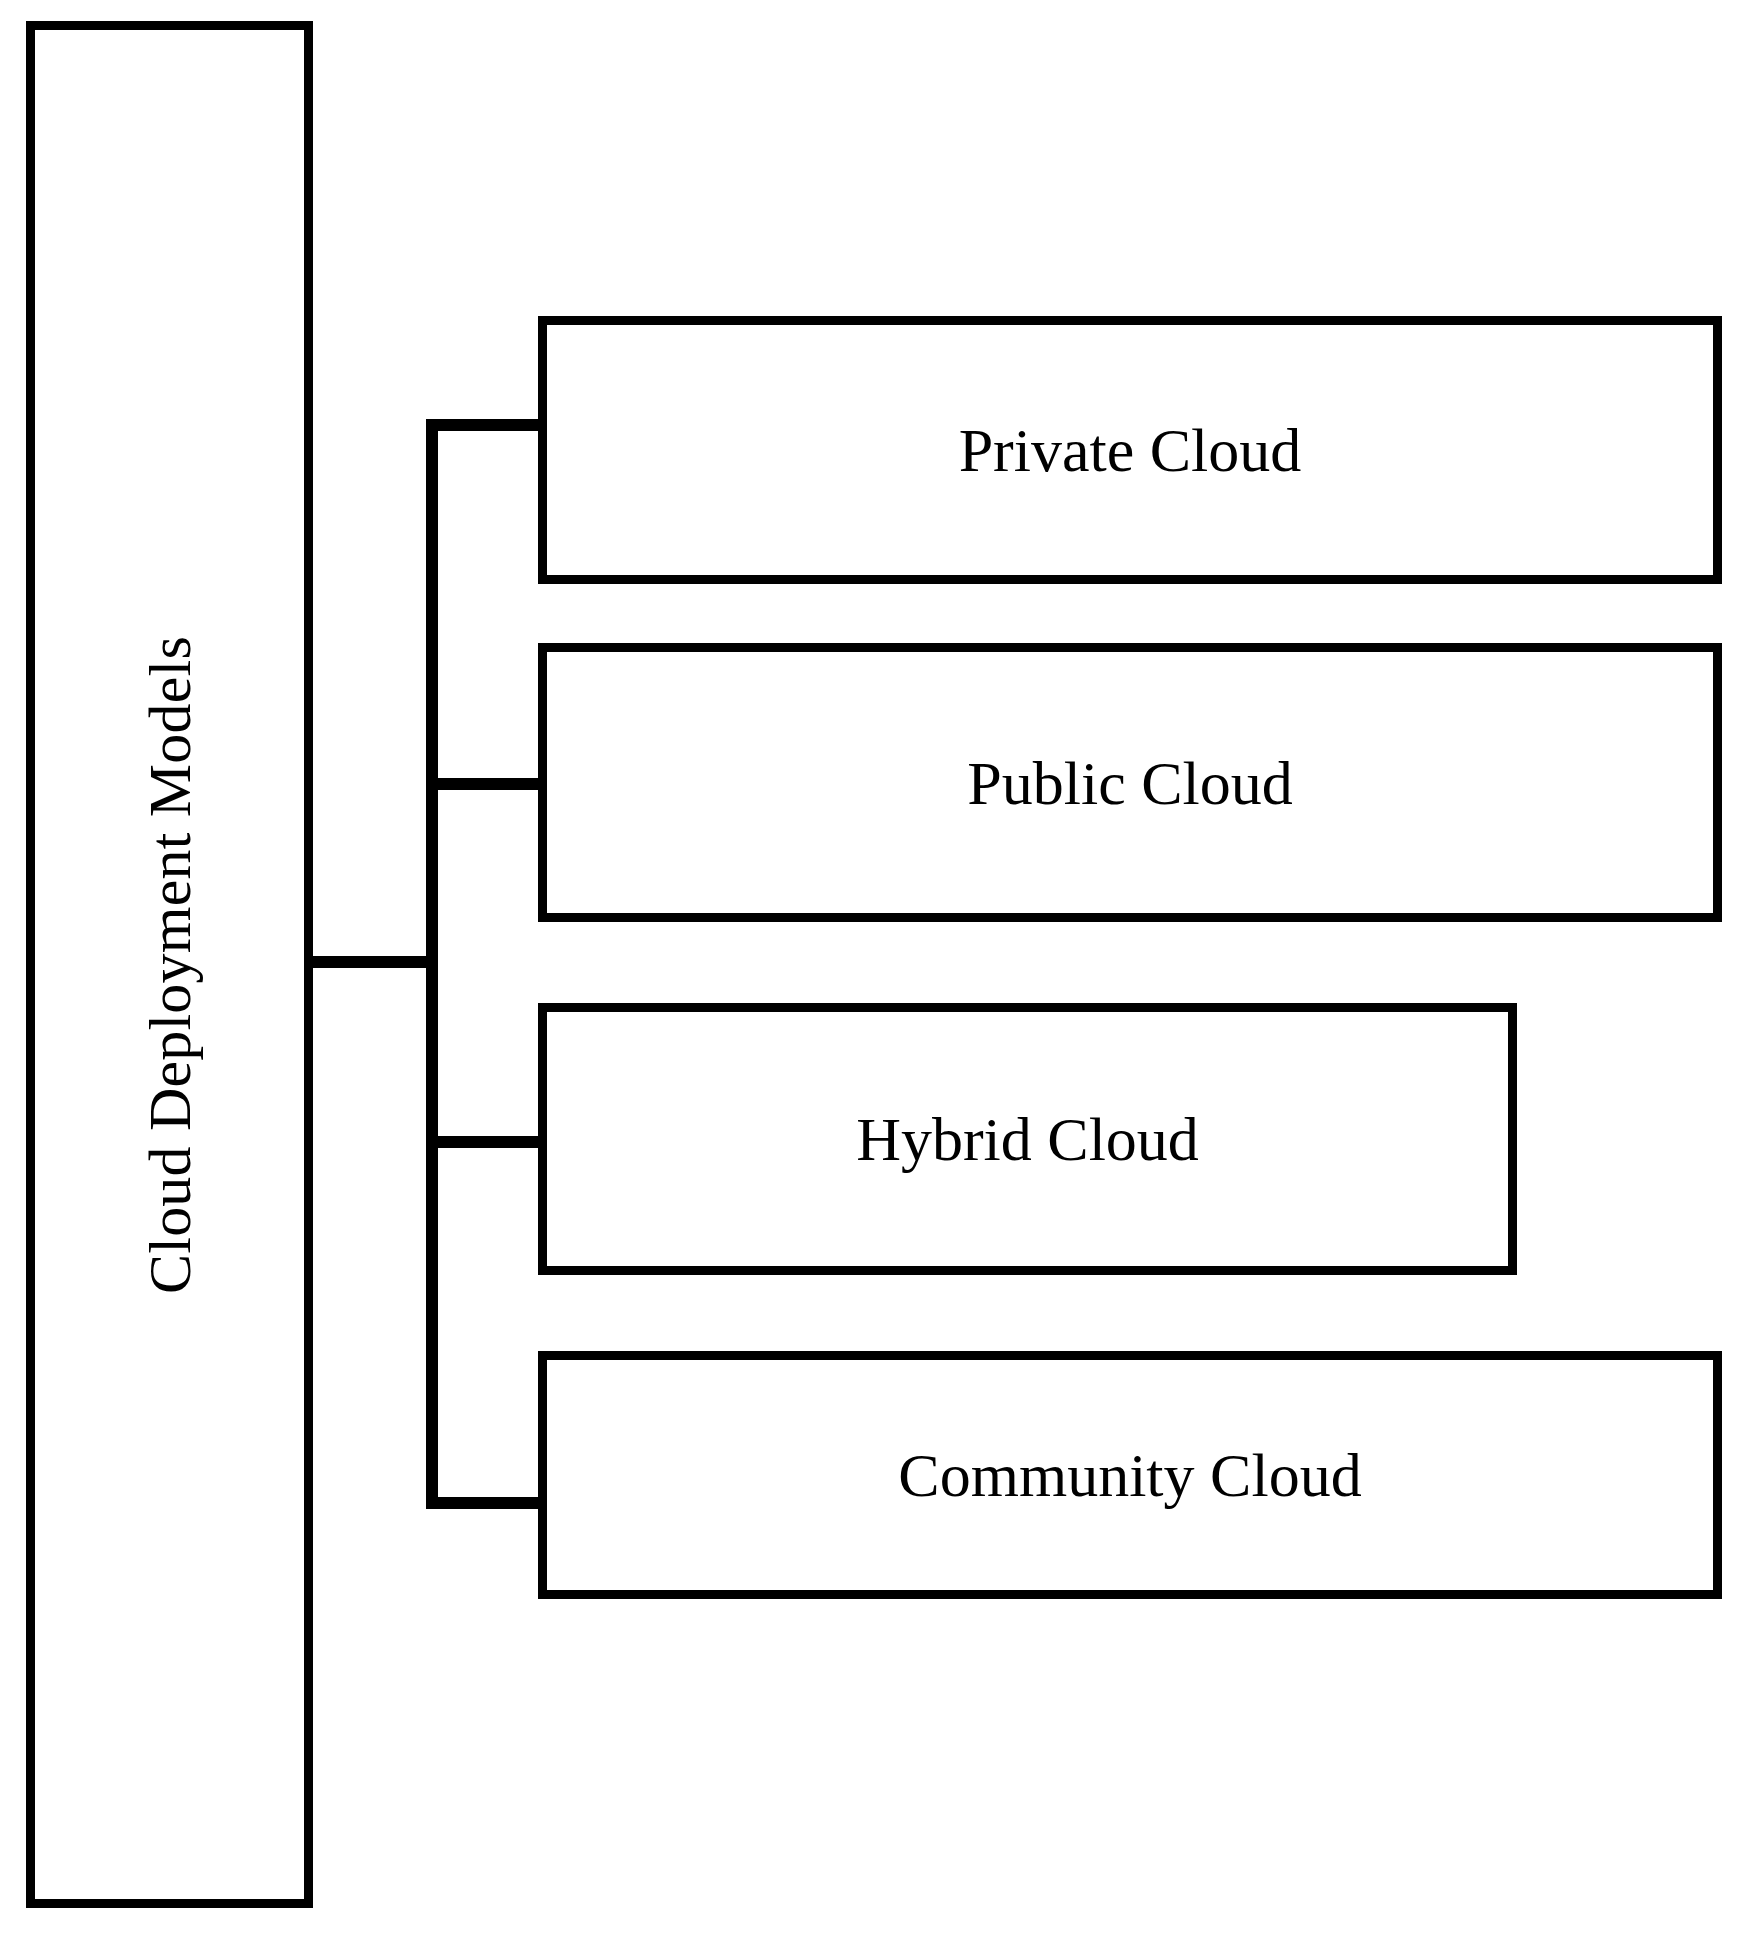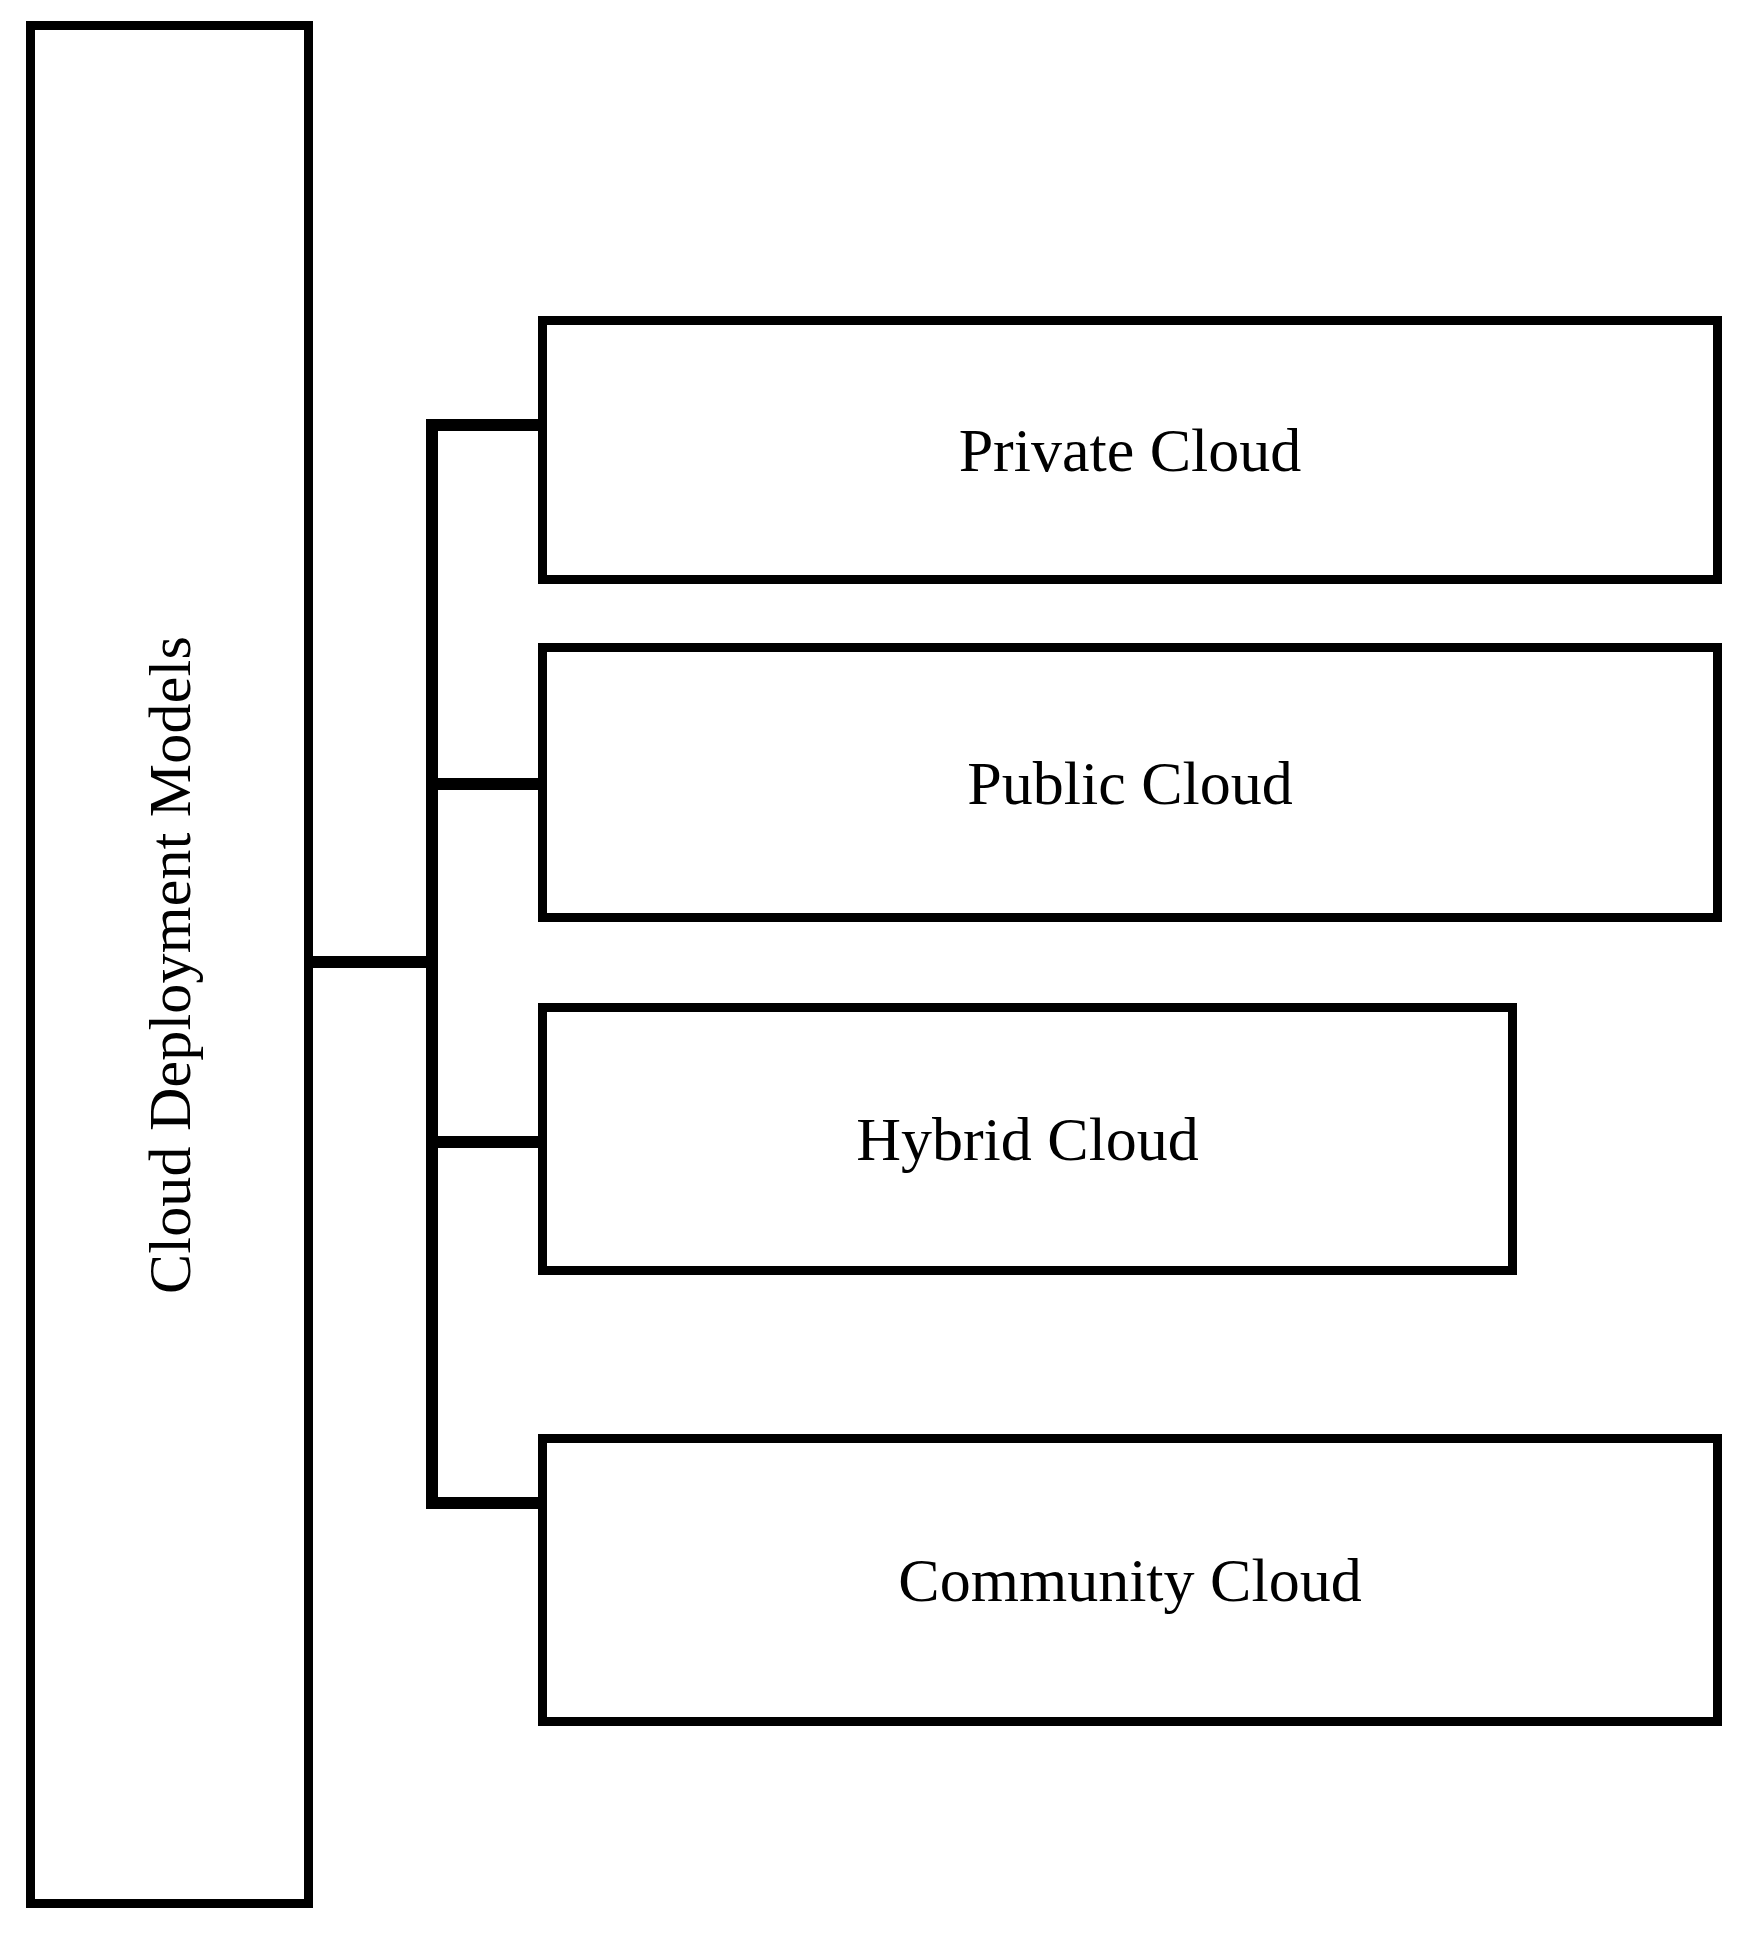--- a/index.html
+++ b/index.html
@@ -57,21 +57,21 @@
     font-size: 62px;
     line-height: 1;
     color: #000000;
     white-space: nowrap;
     font-family: "Liberation Serif", "DejaVu Serif", serif;
   }
 
   #node-private   { left: 538px; top: 288px;  width: 1184px; height: 268px; margin-top: 28px; }
   #node-public    { left: 538px; top: 643px;  width: 1184px; height: 279px; }
   #node-hybrid    { left: 538px; top: 1003px; width: 979px; height: 272px; }
-  #node-community { left: 538px; top: 1434px; width: 1184px; height: 292px; }
+  #node-community { left: 538px; top: 1351px; width: 1184px; height: 248px; }
 
   
   .connector {
     position: absolute;
     background: #000000;
   }
   
   #connector-spine {
     left: 426px;
     top: 419px;

